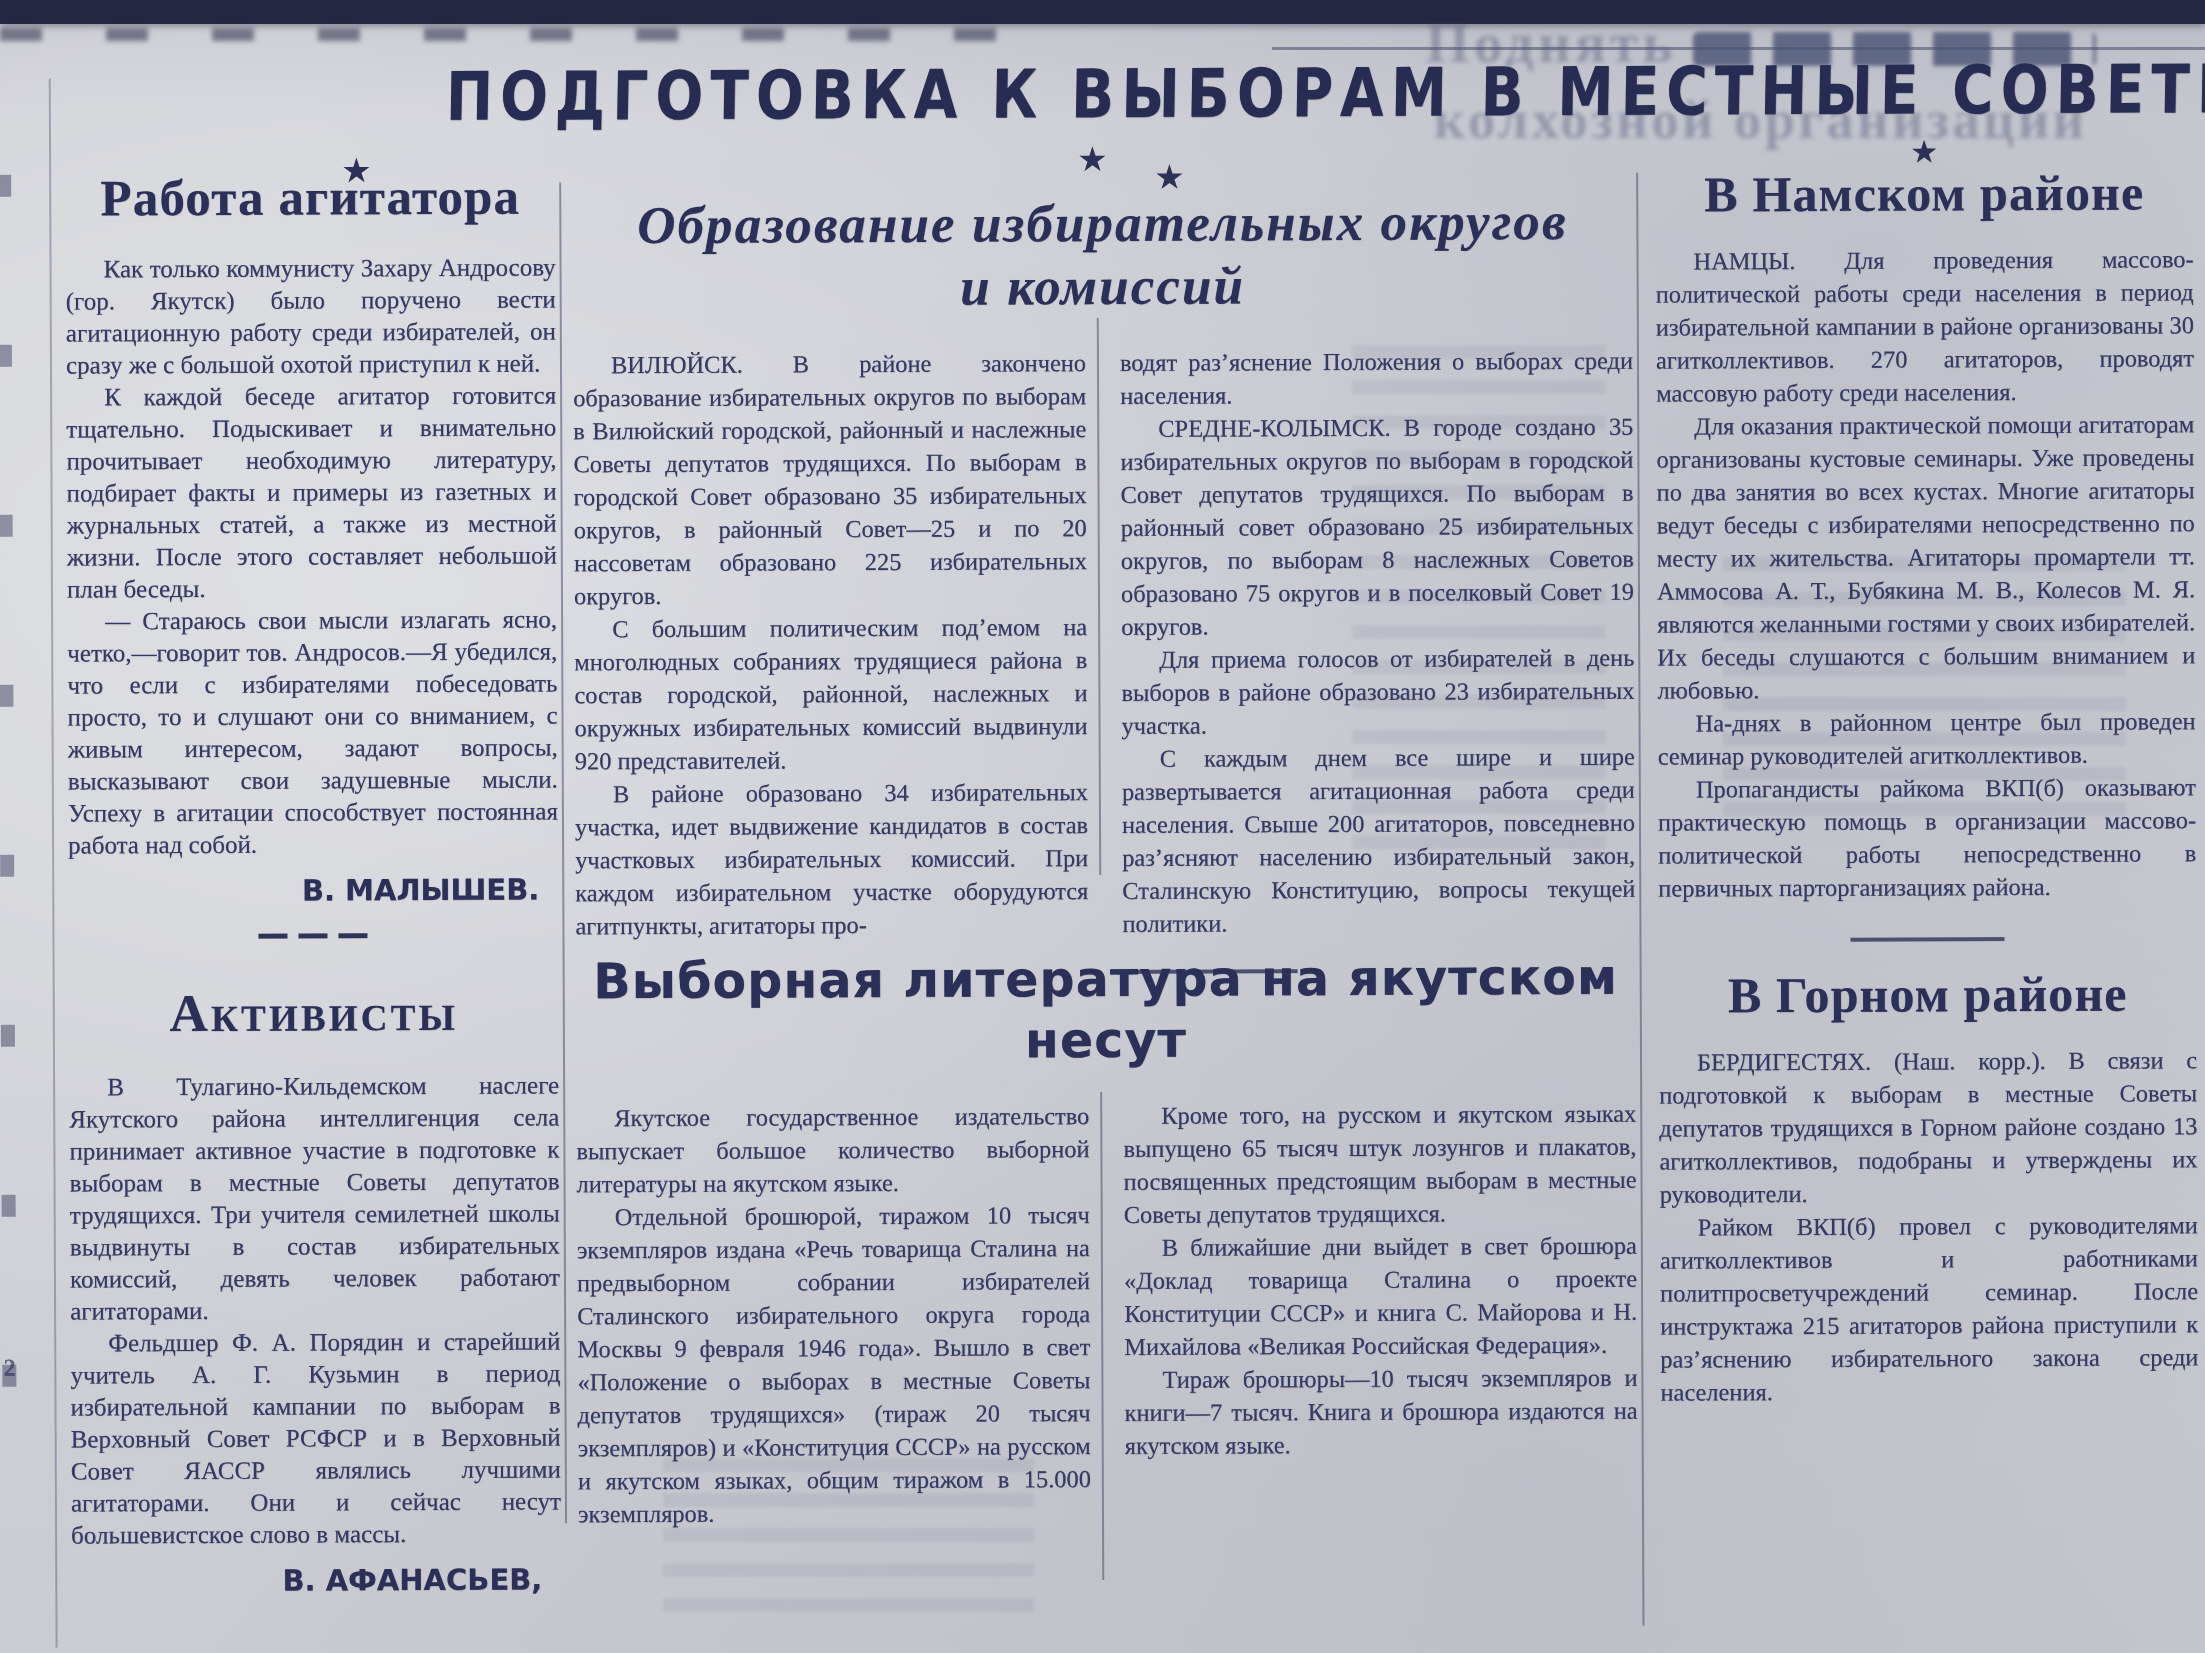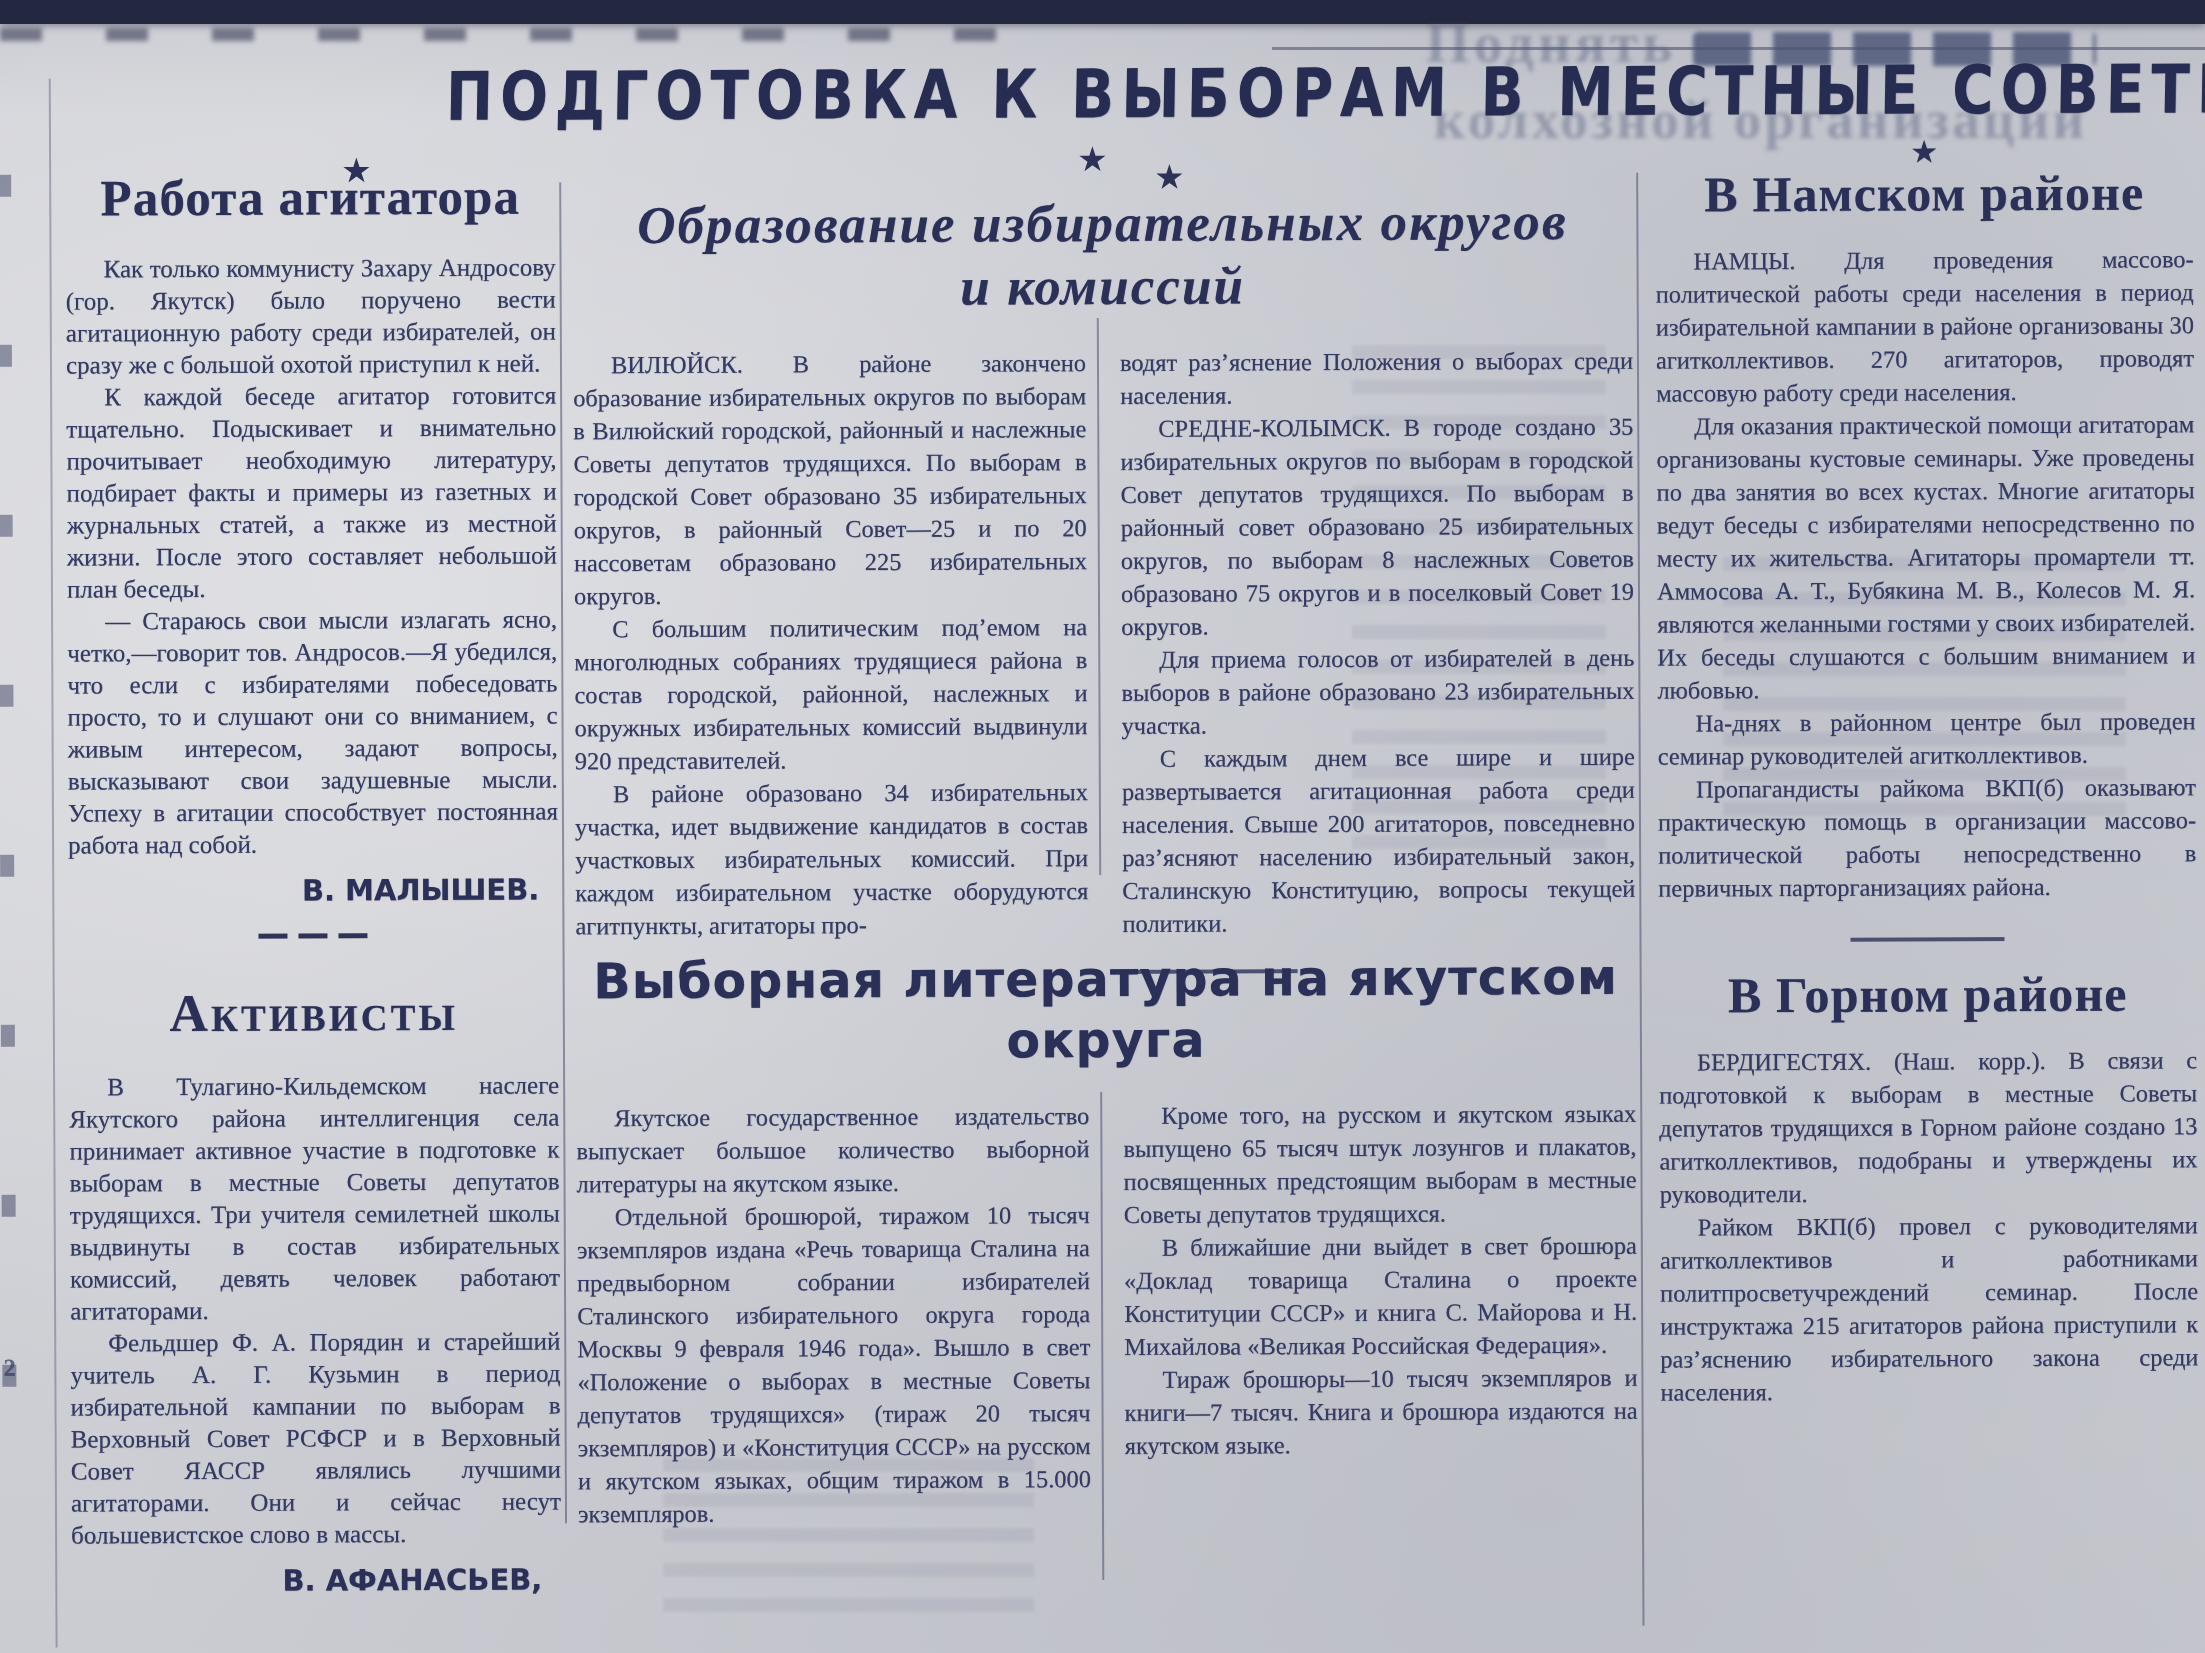--- a/index.html
+++ b/index.html
@@ -143,21 +143,21 @@
           <p class="indent">Для приема голосов от избирателей в день выборов в районе образовано 23 избирательных участка.</p>
           <p class="indent">С каждым днем все шире и шире развертывается агитационная работа среди населения. Свыше 200 агитаторов, повседневно раз’ясняют населению избирательный закон, Сталинскую Конституцию, вопросы текущей политики.</p>
           <div class="hline cont-sep"></div>
         </div>
       </div>
     </section>
 
     <section class="mid sec-liter ink">
       <h2 class="sans-head">
         <span>Выборная литература на якутском</span><br>
-        <span>округа</span>
+        <span>несут</span>
       </h2>
       <div class="two-col">
         <div class="sub">
           <p class="indent">Якутское государственное издательство выпускает большое количество выборной литературы на якутском языке.</p>
           <p class="indent">Отдельной брошюрой, тиражом 10 тысяч экземпляров издана «Речь товарища Сталина на предвыборном собрании избирателей Сталинского избирательного округа города Москвы 9 февраля 1946 года». Вышло в свет «Положение о выборах в местные Советы депутатов трудящихся» (тираж 20 тысяч экземпляров) и «Конституция СССР» на русском и якутском языках, общим тиражом в 15.000 экземпляров.</p>
         </div>
         <div class="sub">
           <p class="indent">Кроме того, на русском и якутском языках выпущено 65 тысяч штук лозунгов и плакатов, посвященных предстоящим выборам в местные Советы депутатов трудящихся.</p>
           <p class="indent">В ближайшие дни выйдет в свет брошюра «Доклад товарища Сталина о проекте Конституции СССР» и книга С. Майорова и Н. Михайлова «Великая Российская Федерация».</p>
           <p class="indent">Тираж брошюры—10 тысяч экземпляров и книги—7 тысяч. Книга и брошюра издаются на якутском языке.</p>

